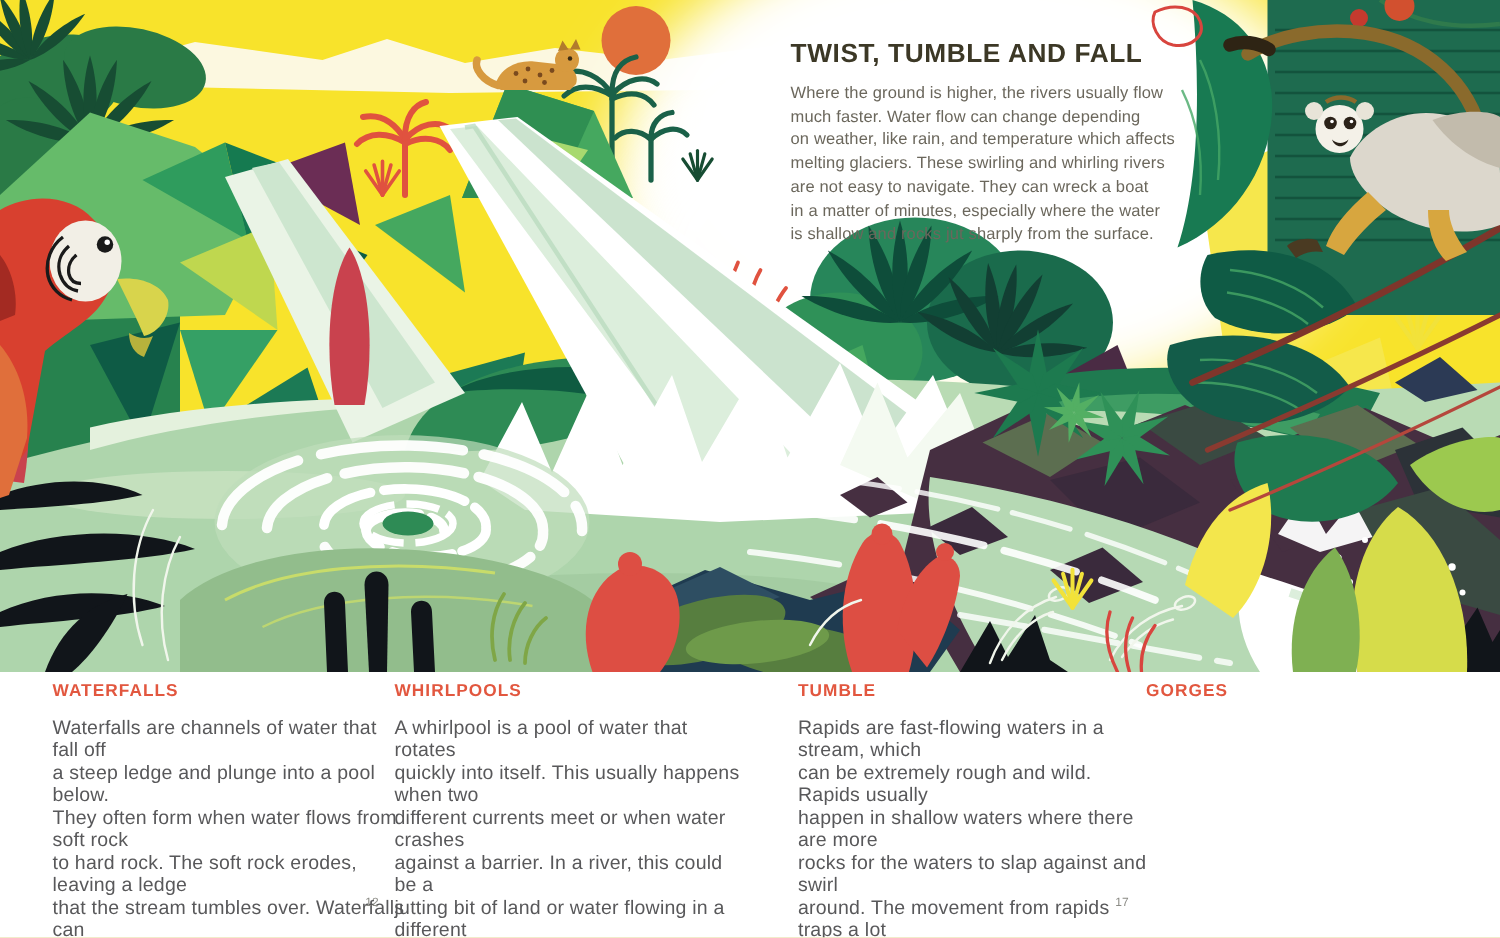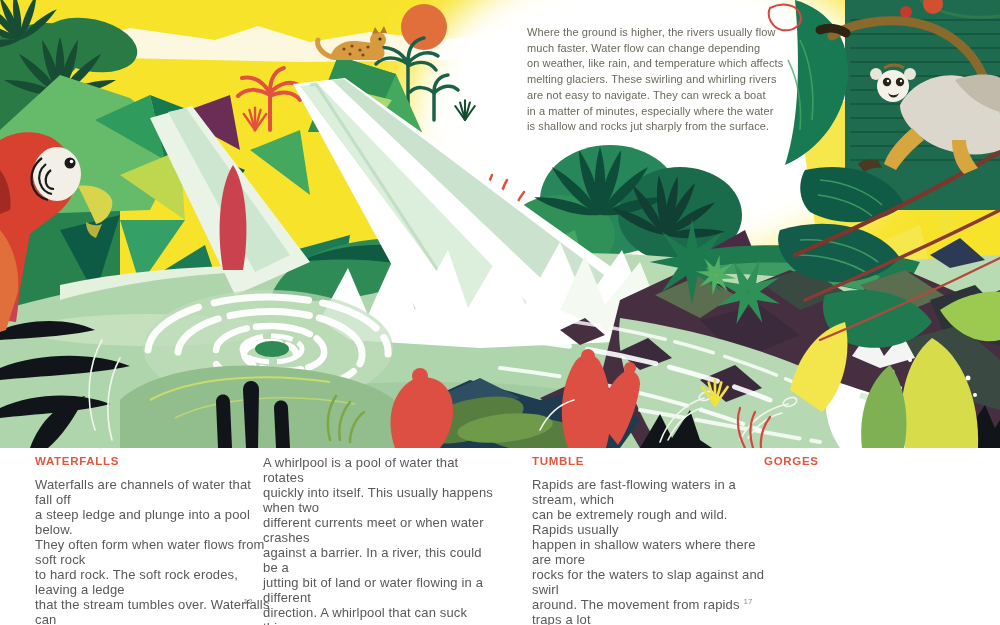--- a/index.html
+++ b/index.html
@@ -412,20 +412,21 @@
           <circle cx="888" cy="81" r="1.2" fill="#FFF"></circle>
           <circle cx="901" cy="81" r="1.2" fill="#FFF"></circle>
           <path d="M888,93 C891,96 896,96 899,93 C897,99 890,99 888,93 Z" fill="#2B2218"></path>
           <path d="M884,68 C890,64 898,64 904,68" stroke="#8A6A2C" stroke-width="3" fill="none"></path>
         </g>
       </g>
     </svg>
   </div>
 
   <div class="intro">
+    <h1>TWIST, TUMBLE AND FALL</h1>
     <p>Where the ground is higher, the rivers usually flow
 much faster. Water flow can change depending
 on weather, like rain, and temperature which affects
 melting glaciers. These swirling and whirling rivers
 are not easy to navigate. They can wreck a boat
 in a matter of minutes, especially where the water
 is shallow and rocks jut sharply from the surface.</p>
   </div>
 
   <div class="sections">
@@ -433,20 +434,21 @@
       <h2>WATERFALLS</h2>
       <p>Waterfalls are channels of water that fall off
 a steep ledge and plunge into a pool below.
 They often form when water flows from soft rock
 to hard rock. The soft rock erodes, leaving a ledge
 that the stream tumbles over. Waterfalls can
 also form at cracks in the Earth's surface, from
 earthquakes, landslides, glaciers and volcanoes.</p>
     </div>
     <div class="col col-2">
+      <h2>WHIRLPOOLS</h2>
       <p>A whirlpool is a pool of water that rotates
 quickly into itself. This usually happens when two
 different currents meet or when water crashes
 against a barrier. In a river, this could be a
 jutting bit of land or water flowing in a different
 direction. A whirlpool that can suck things
 underwater is called a vortex.</p>
     </div>
     <div class="col col-3">
       <h2>TUMBLE</h2>

